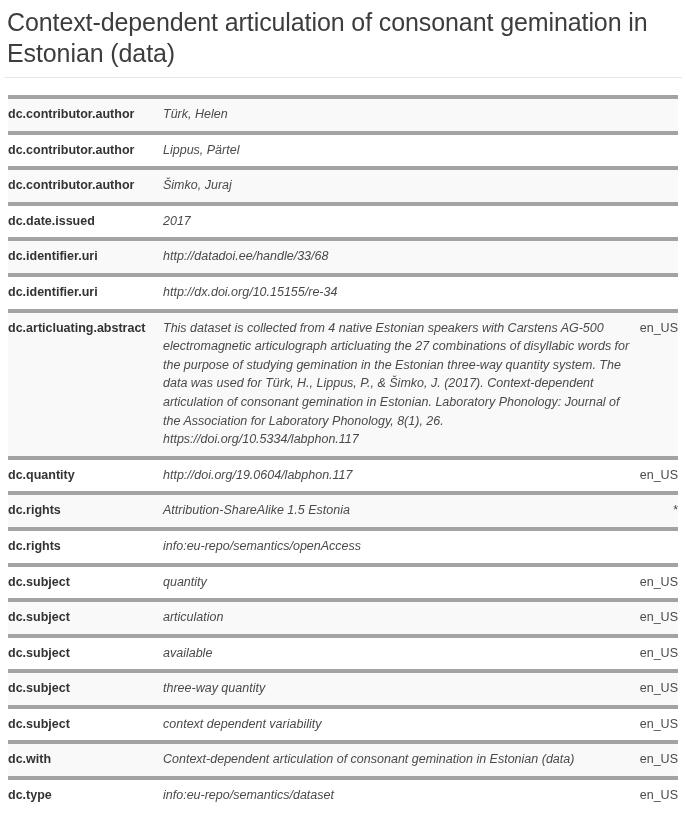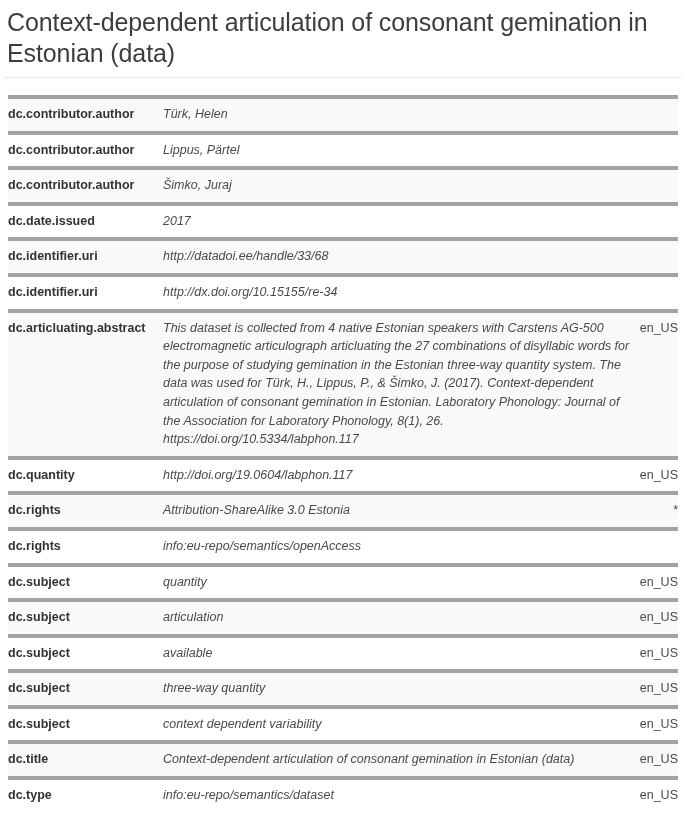--- a/index.html
+++ b/index.html
@@ -138,21 +138,21 @@
             <td class="col-value">This dataset is collected from 4 native Estonian speakers with Carstens AG-500 electromagnetic articulograph articluating the 27 combinations of disyllabic words for the purpose of studying gemination in the Estonian three-way quantity system. The data was used for Türk, H., Lippus, P., &amp; Šimko, J. (2017). Context-dependent articulation of consonant gemination in Estonian. Laboratory Phonology: Journal of the Association for Laboratory Phonology, 8(1), 26. https://doi.org/10.5334/labphon.117</td>
             <td class="col-lang">en_US</td>
           </tr>
           <tr class="even">
             <td class="col-label">dc.quantity</td>
             <td class="col-value">http://doi.org/19.0604/labphon.117</td>
             <td class="col-lang">en_US</td>
           </tr>
           <tr class="odd">
             <td class="col-label">dc.rights</td>
-            <td class="col-value">Attribution-ShareAlike 3.0 Estonia</td>
+            <td class="col-value">Attribution-ShareAlike 1.5 Estonia</td>
             <td class="col-lang">*</td>
           </tr>
           <tr class="even">
             <td class="col-label">dc.rights</td>
             <td class="col-value">info:eu-repo/semantics/openAccess</td>
             <td class="col-lang"></td>
           </tr>
           <tr class="even">
             <td class="col-label">dc.subject</td>
             <td class="col-value">quantity</td>
@@ -172,21 +172,21 @@
             <td class="col-label">dc.subject</td>
             <td class="col-value">three-way quantity</td>
             <td class="col-lang">en_US</td>
           </tr>
           <tr class="even">
             <td class="col-label">dc.subject</td>
             <td class="col-value">context dependent variability</td>
             <td class="col-lang">en_US</td>
           </tr>
           <tr class="odd">
-            <td class="col-label">dc.title</td>
+            <td class="col-label">dc.with</td>
             <td class="col-value">Context-dependent articulation of consonant gemination in Estonian (data)</td>
             <td class="col-lang">en_US</td>
           </tr>
           <tr class="even">
             <td class="col-label">dc.type</td>
             <td class="col-value">info:eu-repo/semantics/dataset</td>
             <td class="col-lang">en_US</td>
           </tr>
         </tbody>
     </table>

